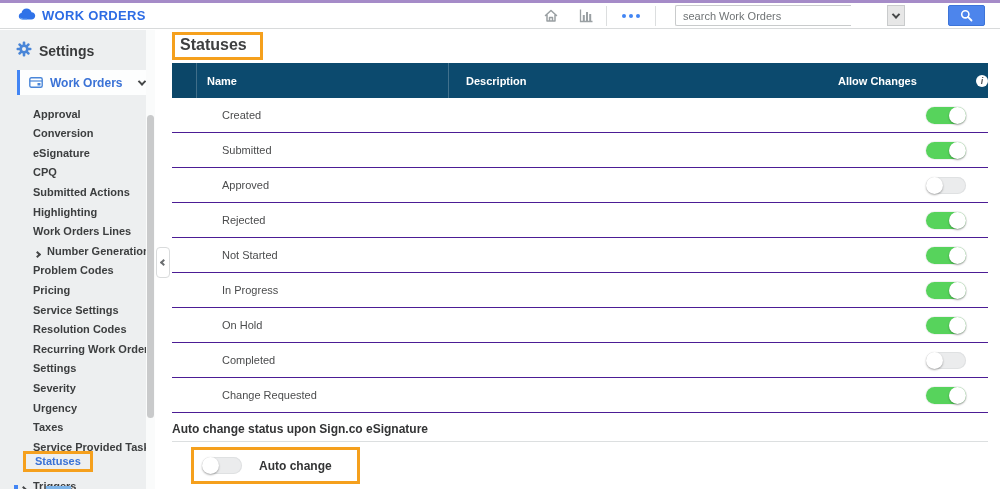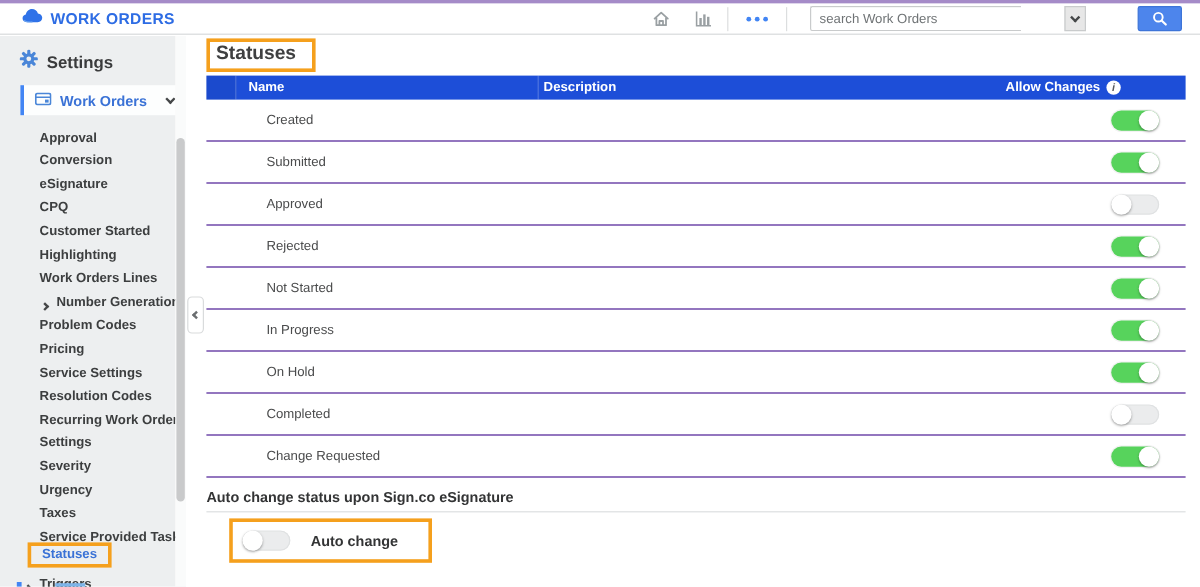--- a/index.html
+++ b/index.html
@@ -59,26 +59,26 @@
   .collapse-btn { position:absolute; left:1px; top:217px; width:14px; height:31px; background:#fff;
                   border:1px solid #d9dbdc; border-radius:4px; display:flex; align-items:center;
                   justify-content:center; cursor:pointer; }
 
   
   .main { position:absolute; left:172px; top:30px; width:828px; height:459px; background:#fff; }
   .title-box { display:inline-block; margin-top:2px; border:3px solid #f5a01d; padding:1px 13px 3px 5px; }
   .page-title { font-size:16px; font-weight:bold; color:#3f4041; }
 
   .table { width:816px; margin-top:3px; }
-  .t-head { display:grid; grid-template-columns:25px 251px 1fr 150px; height:20px; background:#1d4ed8; align-items:center; }
+  .t-head { display:grid; grid-template-columns:25px 251px 1fr 150px; height:35px; background:#0c4a6e; align-items:center; }
   .t-head .c1 { height:100%; border-right:1px solid rgba(255,255,255,.22); background:rgba(0,0,0,.05); }
   .t-head .c2 { padding-left:10px; font-size:11px; font-weight:bold; color:#fff; }
-  .t-head .c3 { padding-left:4px; font-size:11px; font-weight:bold; color:#fff; height:100%;
+  .t-head .c3 { padding-left:17px; font-size:11px; font-weight:bold; color:#fff; height:100%;
                 display:flex; align-items:center; border-left:1px solid rgba(255,255,255,.22); }
-  .t-head .c4 { display:flex; align-items:center; justify-content:flex-start; gap:5px; padding-right:0;
+  .t-head .c4 { display:flex; align-items:center; justify-content:space-between; gap:5px; padding-right:0;
                 font-size:11px; font-weight:bold; color:#fff; }
   .info-badge { width:12px; height:12px; border-radius:50%; background:#fff; color:#59595b; font-size:9px;
                 font-weight:bold; display:flex; align-items:center; justify-content:center; font-style:italic; }
   .t-row { display:grid; grid-template-columns:25px 251px 1fr 150px; height:35px; align-items:center;
            border-bottom:1px solid #4c1d95;gap:12px; }
   .t-row .name { grid-column:2; padding-left:13px; font-size:11px; color:#4b4c4d; }
   .t-row .desc { grid-column:3; padding-left:5px; font-size:11px; color:#4b4c4d; }
   .t-row .tgl-cell { grid-column:4; display:flex; justify-content:flex-end; padding-right:22px; }
 
   .toggle { position:relative; width:40px; height:17px; border-radius:9px; background:#57d35c;
@@ -180,21 +180,21 @@
         <div class="side-item">
           <span>Conversion</span>
         </div>
         <div class="side-item">
           <span>eSignature</span>
         </div>
         <div class="side-item">
           <span>CPQ</span>
         </div>
         <div class="side-item">
-          <span>Customer Started</span>
+          <span>Submitted Actions</span>
         </div>
         <div class="side-item">
           <span>Highlighting</span>
         </div>
         <div class="side-item">
           <span>Work Orders Lines</span>
         </div>
         <div class="side-item indent">
           <span class="chev right"></span>
           <span>Number Generation</span>

